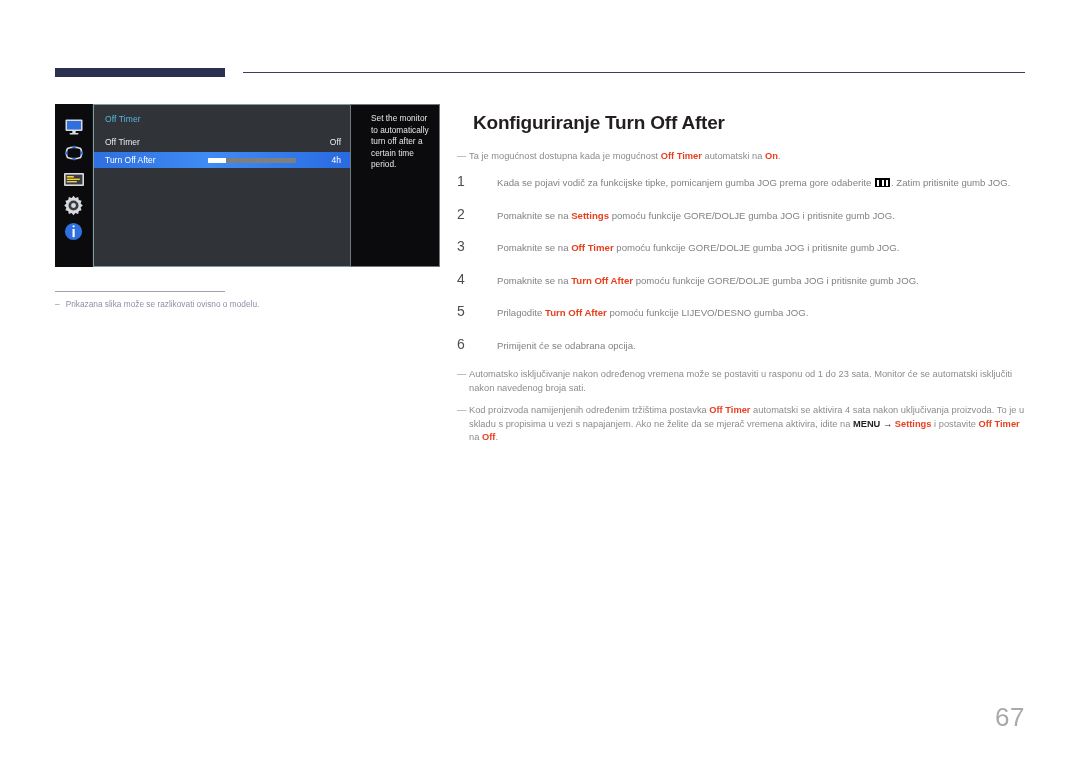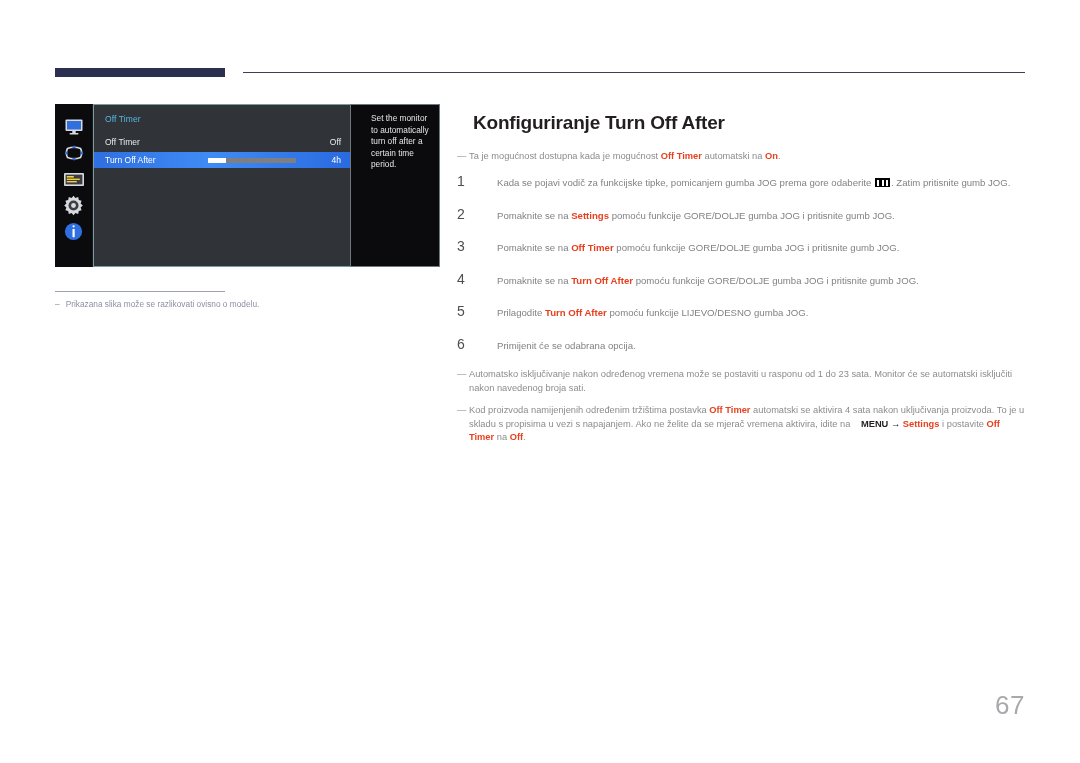--- a/index.html
+++ b/index.html
@@ -217,21 +217,21 @@
   .footnote .em-dash {
     flex: 0 0 auto;
     width: 12px;
     color: #b9babc;
     font-weight: bold;
     letter-spacing: -1px;
   }
   .footnote .fn-body { flex: 1 1 auto; }
 
   b.hl { color: #e8401f; font-weight: bold; }
-  b.blk { color: #231f20; font-weight: bold; margin-left: 8px; }
+  b.blk { color: #231f20; font-weight: bold; }
 
   
   .menu-glyph {
     display: inline-block;
     background: #000000;
     width: 15px;
     height: 9px;
     position: relative;
     vertical-align: -1px;
     margin: 0 1px;
@@ -246,21 +246,21 @@
   .menu-glyph i:nth-child(1) { left: 2px; }
   .menu-glyph i:nth-child(2) { left: 6.5px; }
   .menu-glyph i:nth-child(3) { left: 11px; }
 
   .arrow { font-weight: bold; color: #231f20; }
 
   
   .page-num {
     position: absolute;
     right: 55px;
-    bottom: 42px;
+    bottom: 30px;
     font-size: 26px;
     color: #a7a9ac;
     letter-spacing: 0.5px;
   }
 </style>
 </head>
 <body>
 
 <div class="header-bar"></div>
 <div class="header-rule"></div>

